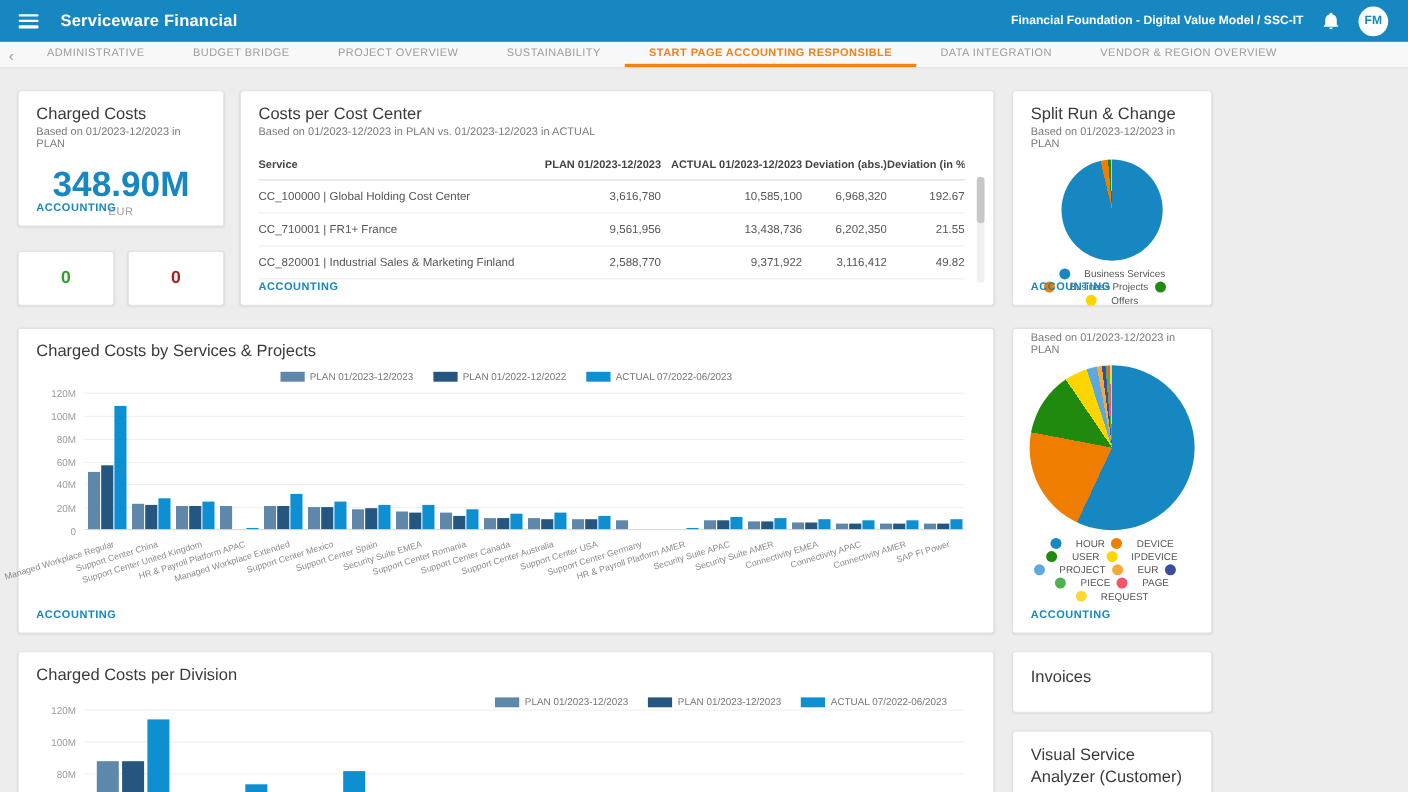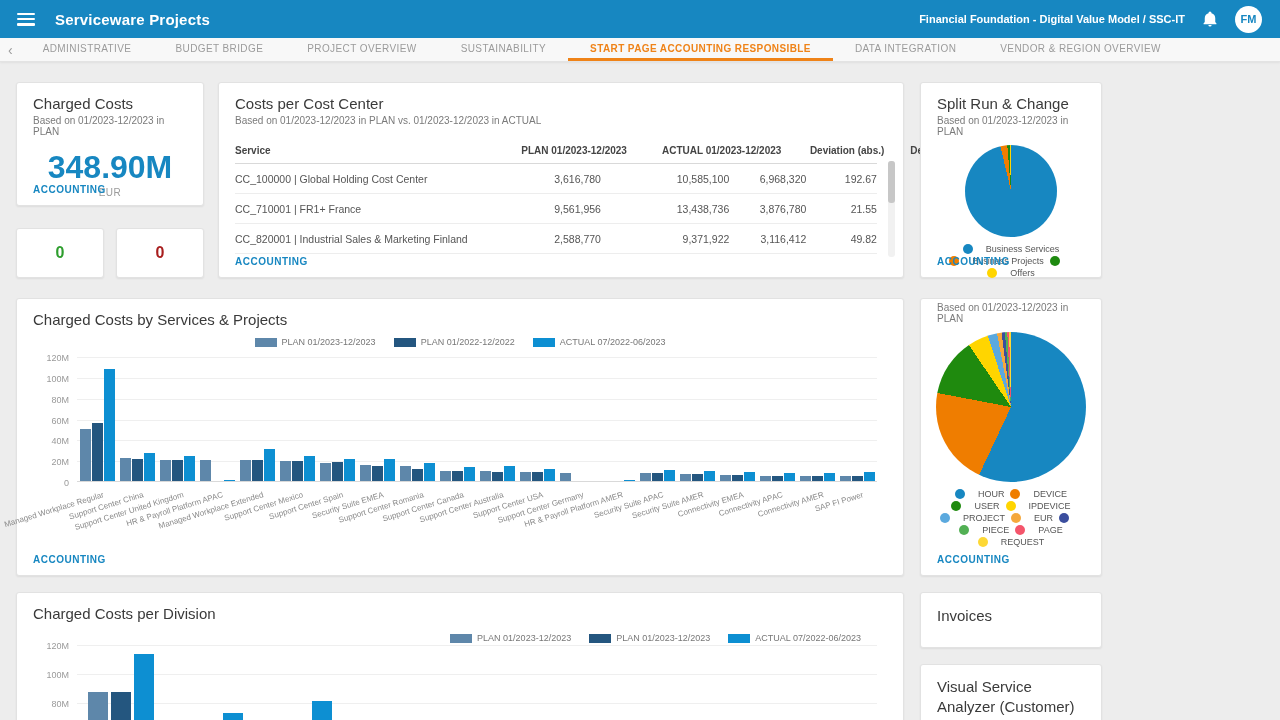--- a/index.html
+++ b/index.html
@@ -40,21 +40,21 @@
 
   .big-number { text-align:center; font-size:32px; font-weight:bold; color:#1787C1; margin-top:12px; }
   .big-unit { text-align:center; font-size:10px; color:#9a9a9a; margin-top:1px; letter-spacing:.5px; }
 
   .kpi { display:flex; align-items:center; justify-content:center; font-size:16px; font-weight:bold; }
   .kpi.green { color:#2E9E2E; } .kpi.red { color:#A81E1E; }
 
   
   .tbl { position:absolute; left:16px; right:26px; top:56px; }
   .thead { display:flex; font-size:10px; font-weight:bold; color:#444; padding:6px 0 7px 0;
-    border-bottom:1px solid #d9d9d9;gap:26px; }
+    border-bottom:1px solid #d9d9d9; }
   .trow { display:flex; font-size:10.5px; color:#555; align-items:center; height:30px;
     border-bottom:1px solid #ededed; cursor:pointer; }
   .tcell { white-space:nowrap; overflow:hidden; }
   .c0 { flex:0 0 38%; text-align:left; }
   .c1 { flex:0 0 19%; text-align:right; }
   .c2 { flex:0 0 20%; text-align:right; }
   .c3 { flex:0 0 12%; text-align:right; }
   .c4 { flex:0 0 11%; text-align:right; }
   .vscroll { position:absolute; right:8px; top:78px; width:7px; height:96px; background:#f1f1f1;
     border-radius:3px; }
@@ -81,21 +81,21 @@
 </style>
 </head>
 <body>
 
 <header class="topbar">
   <div class="burger">
       <span></span>
       <span></span>
       <span></span>
     </div>
-  <div class="app-title">Serviceware Projects</div>
+  <div class="app-title">Serviceware Financial</div>
   <div class="tb-right">
     <div class="context">Financial Foundation - Digital Value Model  /  SSC-IT</div>
     <svg class="bell" viewBox="0 0 24 24">
       <path fill="#fff" d="M12 2a2 2 0 0 1 2 2v.35A7 7 0 0 1 19 11v5l1.6 2.1a.6.6 0 0 1-.48.96H3.88a.6.6 0 0 1-.48-.96L5 16v-5a7 7 0 0 1 5-6.65V4a2 2 0 0 1 2-2zm-2.2 18h4.4A2.2 2.2 0 0 1 12 22a2.2 2.2 0 0 1-2.2-2z"></path>
     </svg>
     <div class="avatar">FM</div>
   </div>
 </header>
 
 <nav class="tabbar">
@@ -145,21 +145,21 @@
             <div class="tcell c0">CC_100000 | Global Holding Cost Center</div>
             <div class="tcell c1">3,616,780</div>
             <div class="tcell c2">10,585,100</div>
             <div class="tcell c3">6,968,320</div>
             <div class="tcell c4">192.67</div>
           </div>
           <div class="trow">
             <div class="tcell c0">CC_710001 | FR1+ France</div>
             <div class="tcell c1">9,561,956</div>
             <div class="tcell c2">13,438,736</div>
-            <div class="tcell c3">3,876,780</div>
+            <div class="tcell c3">6,202,350</div>
             <div class="tcell c4">21.55</div>
           </div>
           <div class="trow">
             <div class="tcell c0">CC_820001 | Industrial Sales &amp; Marketing Finland</div>
             <div class="tcell c1">2,588,770</div>
             <div class="tcell c2">9,371,922</div>
             <div class="tcell c3">3,116,412</div>
             <div class="tcell c4">49.82</div>
           </div>
         </div>

